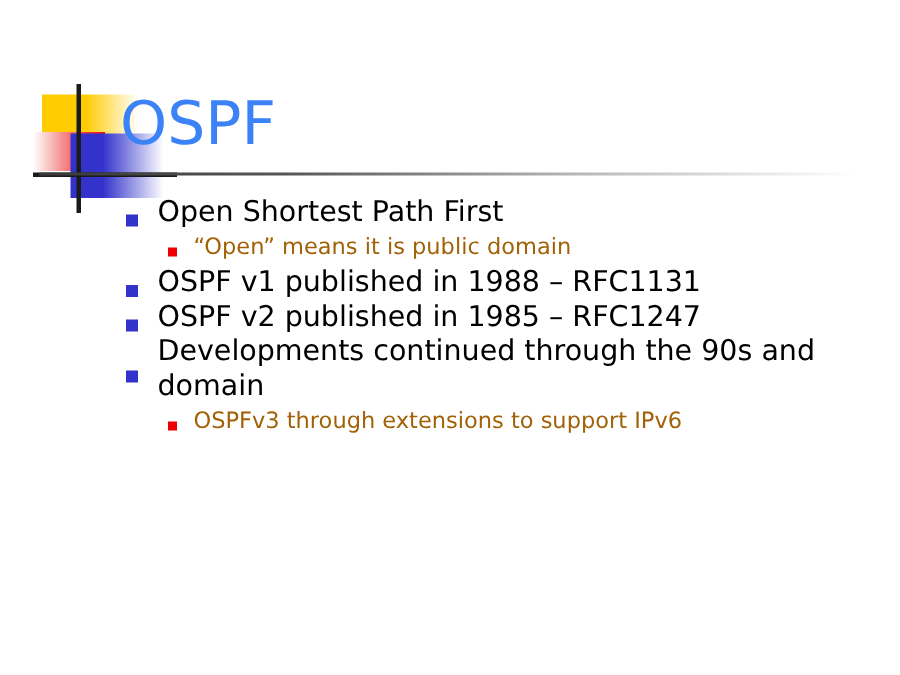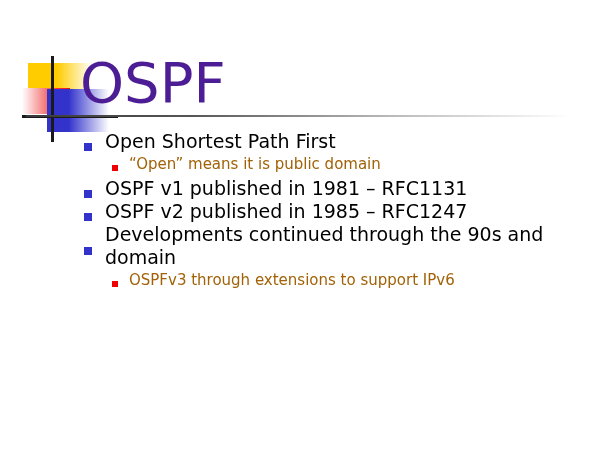--- a/index.html
+++ b/index.html
@@ -70,24 +70,24 @@
     width: 96px;
     height: 3px;
     background: #1a1a1a;
   }
 
   
   #title-text {
     position: absolute;
     left: 80px;
     top: 60px;
-    font-size: 56px;
+    font-size: 40px;
     line-height: 46px;
     font-weight: normal;
-    color: #4c1d95;
+    color: #3b82f6;
     letter-spacing: 0px;
     white-space: nowrap;
   }
 
   
   #title-rule {
     position: absolute;
     left: 26px;
     top: 115px;
     width: 545px;
@@ -173,21 +173,21 @@
     <div class="sub-group">
       <div class="bullet-row lvl2">
         <div class="marker"></div>
         <div class="btext">“Open” means it is public domain</div>
       </div>
     </div>
 
 
     <div class="bullet-row lvl1">
       <div class="marker"></div>
-      <div class="btext">OSPF v1 published in 1981 – RFC1131</div>
+      <div class="btext">OSPF v1 published in 1988 – RFC1131</div>
     </div>
 
     <div class="bullet-row lvl1">
       <div class="marker"></div>
       <div class="btext">OSPF v2 published in 1985 – RFC1247</div>
     </div>
 
     <div class="bullet-row lvl1">
       <div class="marker"></div>
       <div class="btext">Developments continued through the 90s and domain</div>

